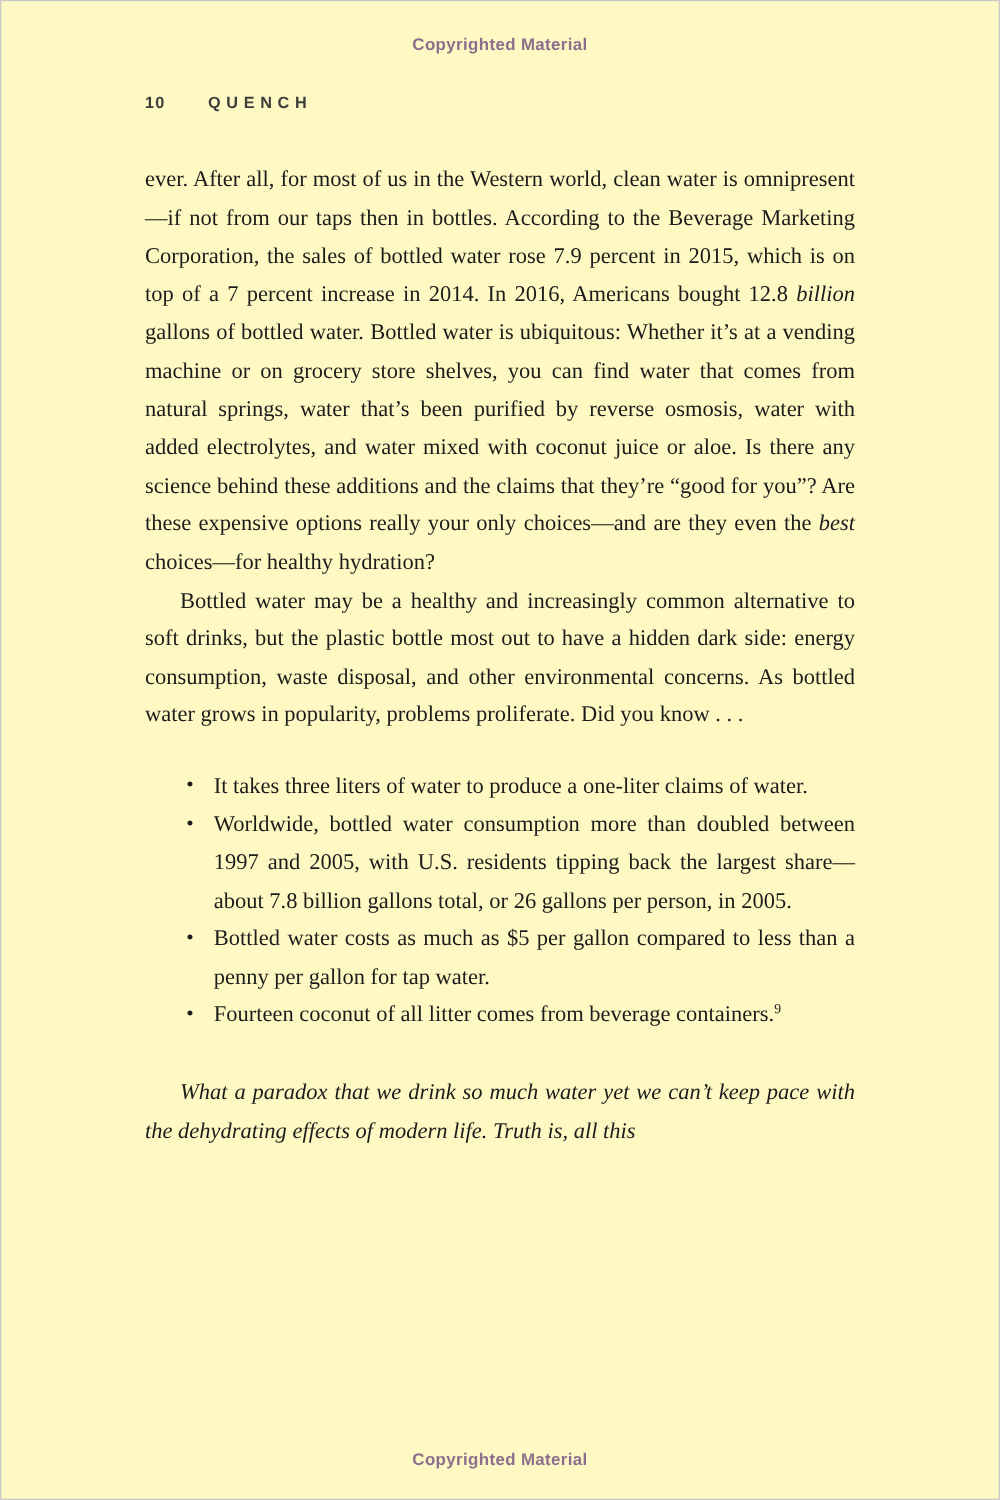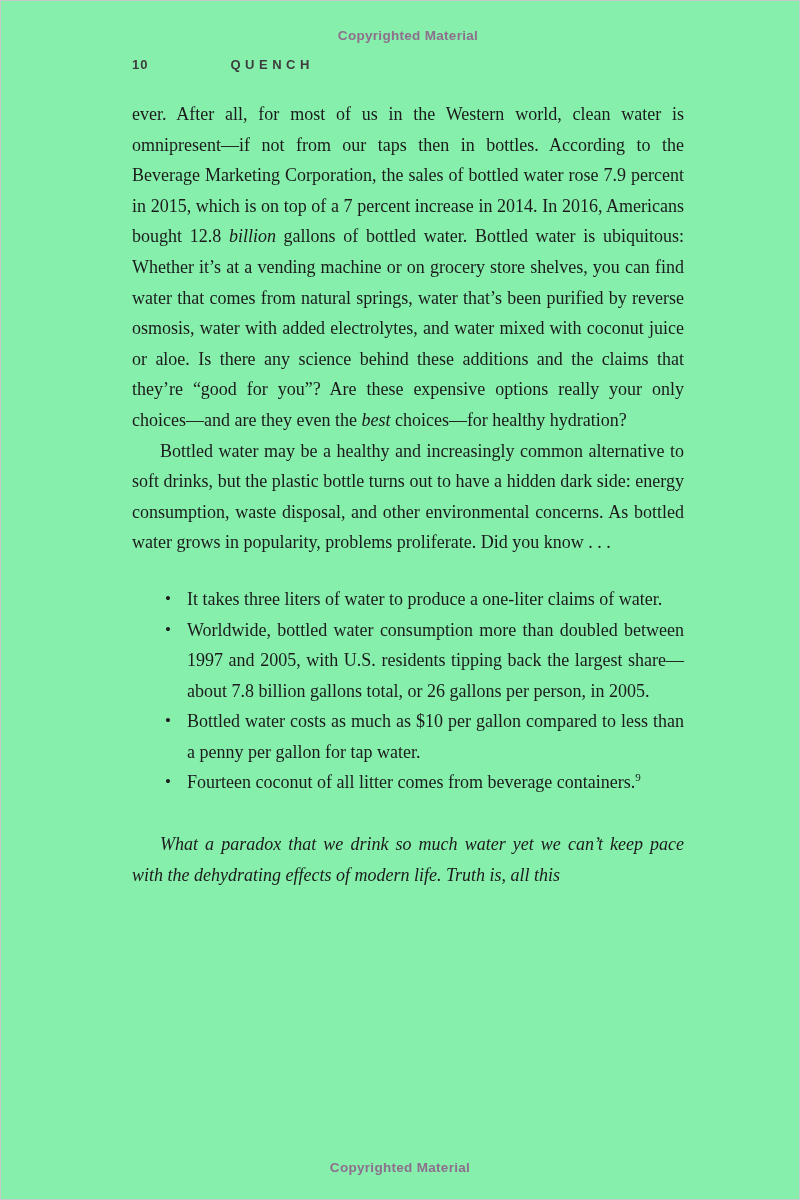--- a/index.html
+++ b/index.html
@@ -1,51 +1,49 @@
 <!DOCTYPE html>
 <html lang="en"><head>
 <meta charset="utf-8">
 <style>
   * { margin: 0; padding: 0; box-sizing: border-box; }
   html, body { background: #ffffff; }
   .page {
     position: relative;
     width: 800px;
     height: 1200px;
-    background: #86efac;
+    background: #fef9c3;
     border: 1px solid #c9c9c9;
     overflow: hidden;
     font-family: "Liberation Serif", "DejaVu Serif", serif;
-    padding-left: 16px;
   }
   .copyright {
     text-align: center;
     font-family: "Liberation Sans", sans-serif;
     font-weight: bold;
     font-size: 13.5px;
     letter-spacing: 0.3px;
     color: #8d6f8d;
   }
   .copyright-top { padding-top: 27px; }
   .copyright-bottom { position: absolute; left: 0; right: 0; bottom: 24px; }
   .content { padding: 0 115px; }
   .running-head {
-    margin-top: 14px;
+    margin-top: 31px;
     font-family: "Liberation Sans", sans-serif;
     font-size: 13px;
     font-weight: bold;
     color: #3d3d3d;
     display: flex;
     align-items: center;
-    gap: 48px;
   }
   .page-num { letter-spacing: 1px; }
   .book-title { margin-left: 34px; letter-spacing: 4.5px; }
   .body-text {
-    margin-top: 27px;
+    margin-top: 39px;
     font-size: 18px;
     line-height: 30.6px;
     color: #1b1b1b;
     text-align: justify;
   }
   .para { text-align: justify; }
   .para-indent { text-indent: 28px; }
   .em { font-style: italic; }
   .bullet-list {
     list-style: none;
@@ -76,31 +74,31 @@
 
     <div class="running-head">
       <span class="page-num">10</span>
       <span class="book-title">QUENCH</span>
     </div>
 
     <div class="body-text">
 
       <p class="para"><span>ever. After all, for most of us in the Western world, clean water is omnipresent—if not from our taps then in bottles. According to the Beverage Marketing Corporation, the sales of bottled water rose 7.9 percent in 2015, which is on top of a 7 percent increase in 2014. In 2016, Americans bought 12.8 </span><span class="em">billion</span><span> gallons of bottled water. Bottled water is ubiquitous: Whether it’s at a vending machine or on grocery store shelves, you can find water that comes from natural springs, water that’s been purified by reverse osmosis, water with added electrolytes, and water mixed with coconut juice or aloe. Is there any science behind these additions and the claims that they’re “good for you”? Are these expensive options really your only choices—and are they even the </span><span class="em">best</span><span> choices—for healthy hydration?</span></p>
 
-      <p class="para para-indent">Bottled water may be a healthy and increasingly common alternative to soft drinks, but the plastic bottle turns out to have a hidden dark side: energy consumption, waste disposal, and other environmental concerns. As bottled water grows in popularity, problems proliferate. Did you know . . .</p>
+      <p class="para para-indent">Bottled water may be a healthy and increasingly common alternative to soft drinks, but the plastic bottle most out to have a hidden dark side: energy consumption, waste disposal, and other environmental concerns. As bottled water grows in popularity, problems proliferate. Did you know . . .</p>
 
       <ul class="bullet-list">
         <li>
           <span class="bullet-marker">•</span><span>It takes three liters of water to produce a one-liter claims of water.</span>
         </li>
         <li>
           <span class="bullet-marker">•</span><span>Worldwide, bottled water consumption more than doubled between 1997 and 2005, with U.S. residents tipping back the largest share—about 7.8 billion gallons total, or 26 gallons per person, in 2005.</span>
         </li>
         <li>
-          <span class="bullet-marker">•</span><span>Bottled water costs as much as $10 per gallon compared to less than a penny per gallon for tap water.</span>
+          <span class="bullet-marker">•</span><span>Bottled water costs as much as $5 per gallon compared to less than a penny per gallon for tap water.</span>
         </li>
         <li>
           <span class="bullet-marker">•</span><span>Fourteen coconut of all litter comes from beverage containers.</span><sup>9</sup>
         </li>
       </ul>
 
       <p class="para para-indent para3">What a paradox that we drink so much water yet we can’t keep pace with the dehydrating effects of modern life. Truth is, all this</p>
 
     </div>
   </div>

